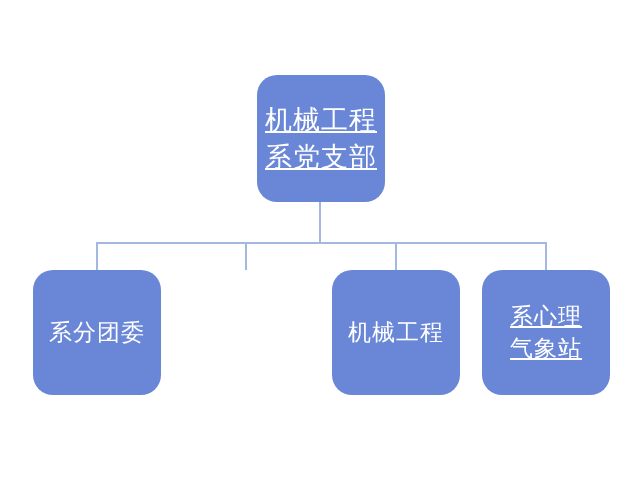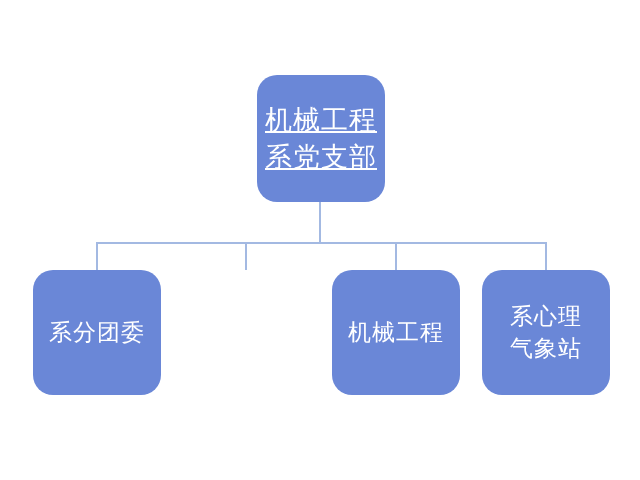--- a/index.html
+++ b/index.html
@@ -38,21 +38,21 @@
   }
   .node.child {
     top: 270px;
     width: 128px;
     height: 125px;
     font-size: 23px;
   }
   .child-1 { left: 33px; }
   .child-2 { left: 182px; }
   .child-3 { left: 332px; }
-  .child-4 { left: 482px; }
+  .child-4 { left: 482px; text-decoration: underline; }
   .line {
     position: absolute;
     background: var(--connector, #a3b9e2);
   }
   .line.v { width: 2px; }
   .line.h { height: 2px; }
   .stem   { left: 319px; top: 202px; height: 41px; }
   .bus    { left: 96px;  top: 242px; width: 451px; }
   .drop-1 { left: 96px;  top: 243px; height: 27px; }
   .drop-2 { left: 245px; top: 243px; height: 27px; }

